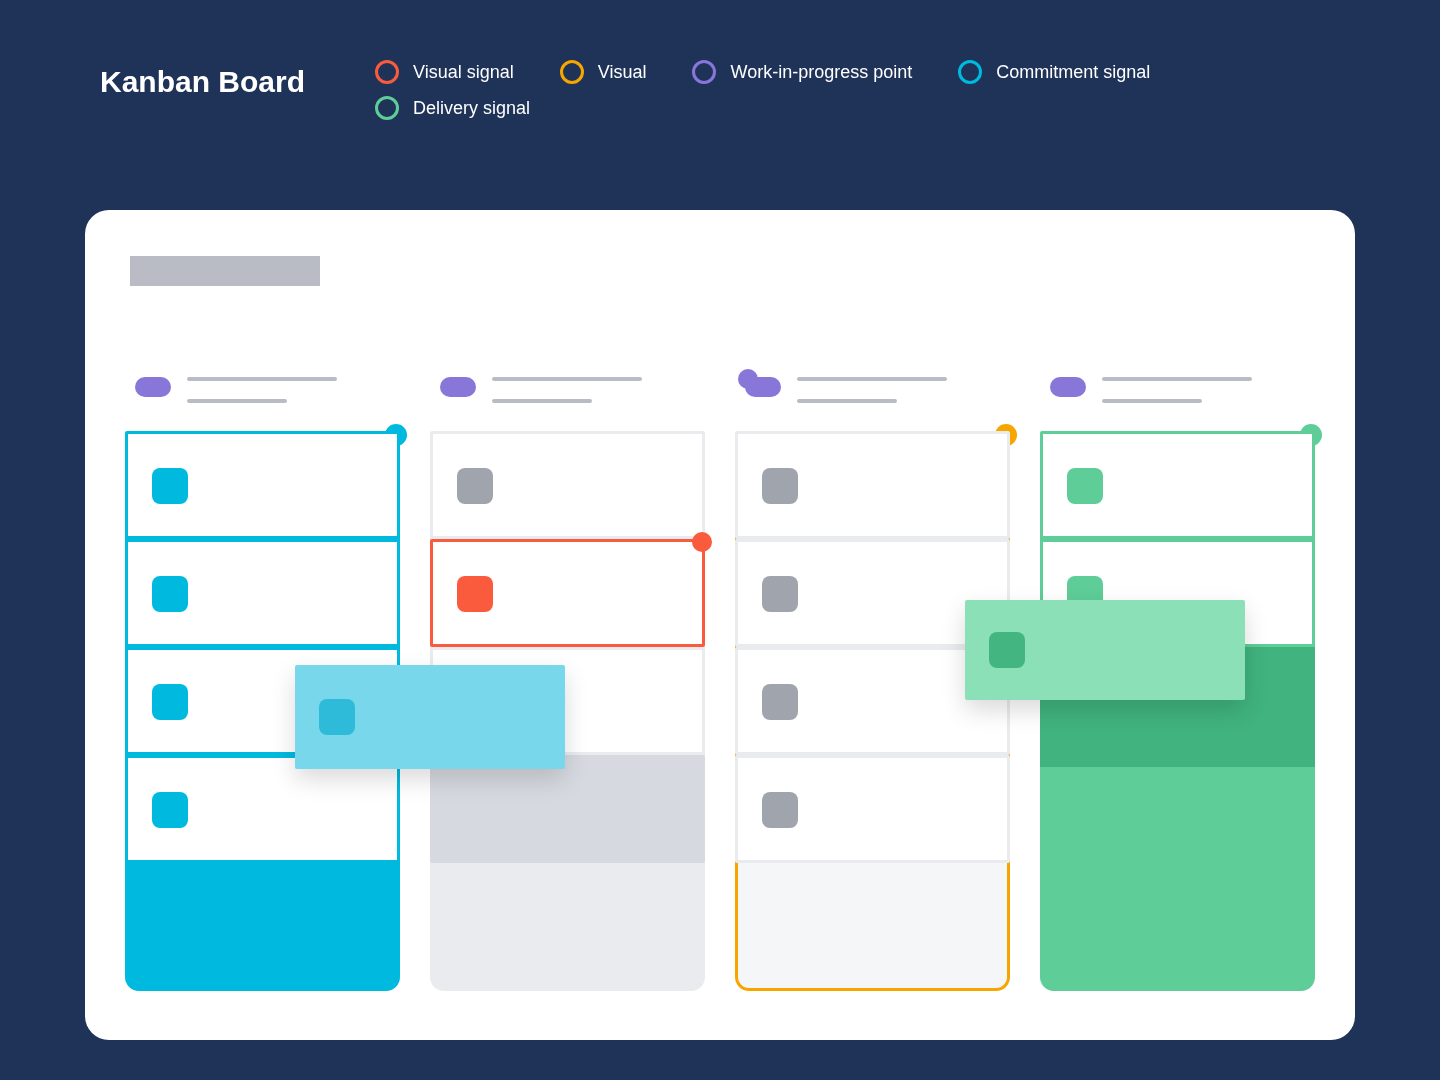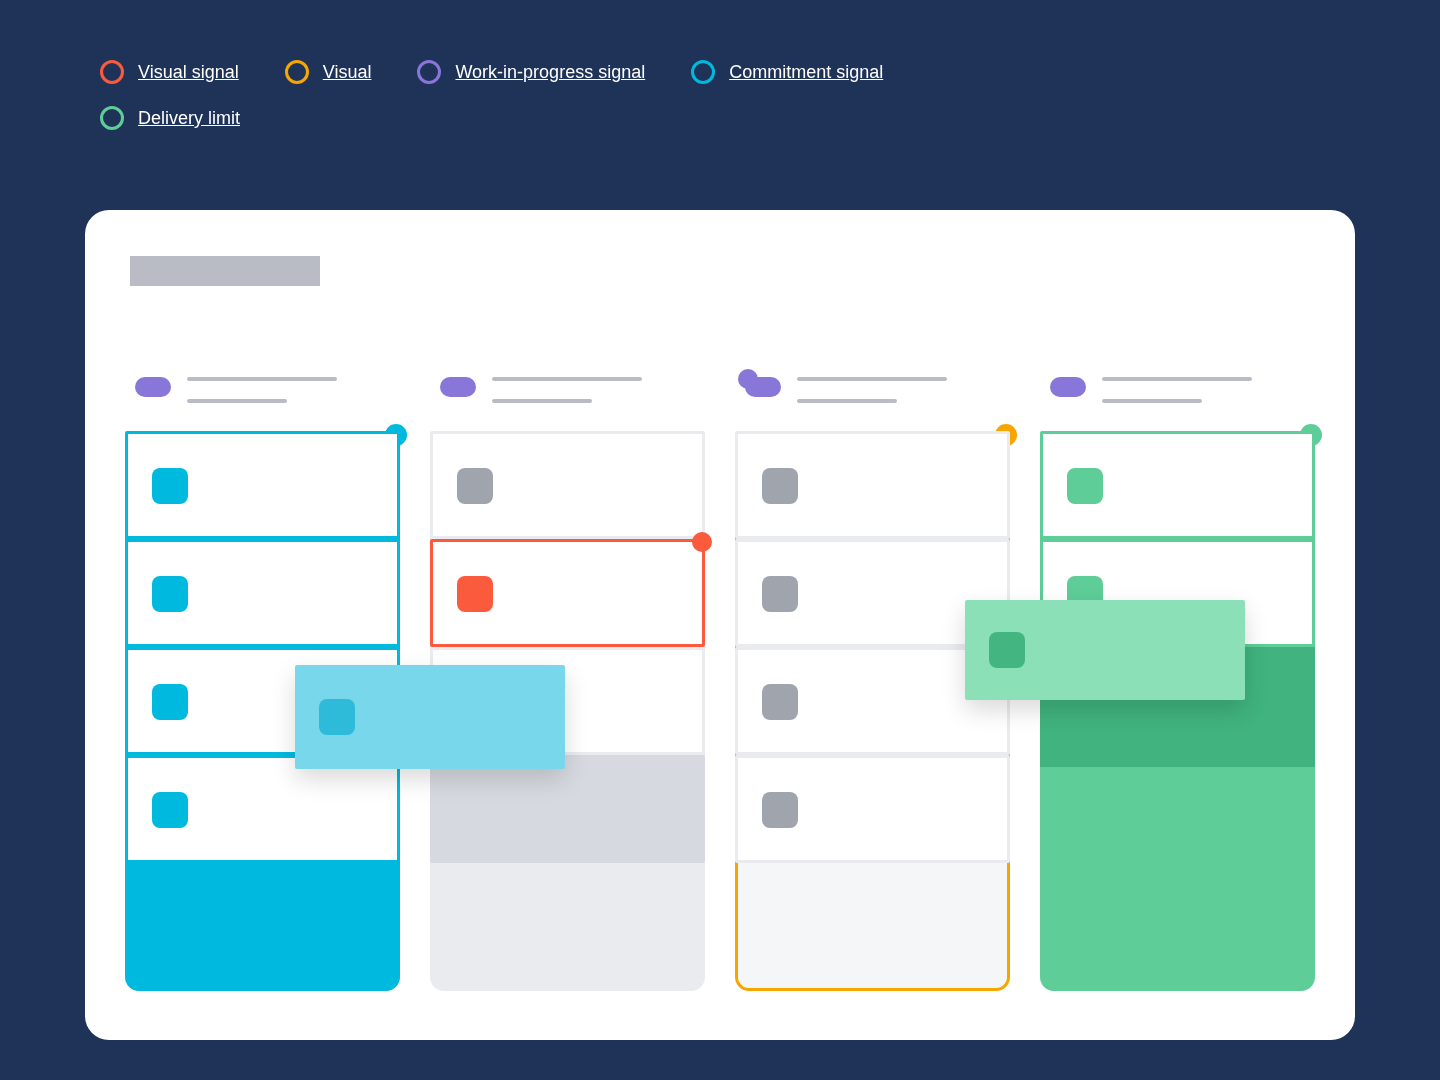--- a/index.html
+++ b/index.html
@@ -27,23 +27,22 @@
     font-size: 30px;
     font-weight: 600;
     margin-right: 70px;
     white-space: nowrap;
     line-height: 1.2;
     padding-top: 4px;
   }
   .legend {
     display: flex;
     flex-wrap: wrap;
-    gap: 22px 46px;
+    gap: 12px 46px;
     max-width: 820px;
-    text-decoration: underline;
   }
   .legend-item {
     display: flex;
     align-items: center;
     gap: 14px;
     font-size: 18px;
     line-height: 1;
   }
   .legend-dot {
     width: 24px;
@@ -243,40 +242,41 @@
     background: #8877d8;
     left: -7px;
     top: -6px;
   }
 </style>
 </head>
 <body>
 <div class="scale-wrap">
 
 <div class="header">
+  <div class="title">Kanban Board</div>
   <div class="legend">
     <div class="legend-item">
       <span class="legend-dot" style="border-color: rgb(250, 91, 61);"></span>
       <span>Visual signal</span>
     </div>
     <div class="legend-item">
       <span class="legend-dot" style="border-color: rgb(247, 166, 0);"></span>
       <span>Visual</span>
     </div>
     <div class="legend-item">
       <span class="legend-dot" style="border-color: rgb(136, 119, 216);"></span>
-      <span>Work-in-progress signal</span>
+      <span>Work-in-progress point</span>
     </div>
     <div class="legend-item">
       <span class="legend-dot" style="border-color: rgb(0, 185, 222);"></span>
       <span>Commitment signal</span>
     </div>
     <div class="legend-item">
       <span class="legend-dot" style="border-color: rgb(94, 205, 151);"></span>
-      <span>Delivery limit</span>
+      <span>Delivery signal</span>
     </div>
   </div>
 </div>
 
 <div class="panel">
   <div class="panel-title-bar"></div>
 
   <div class="columns-wrap">
 
     <div class="col-slot">

